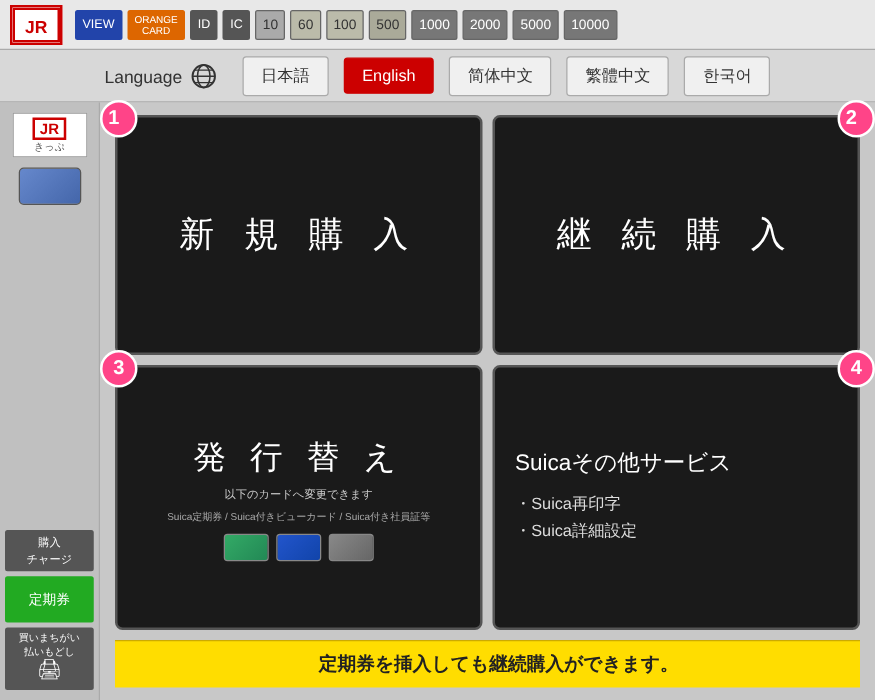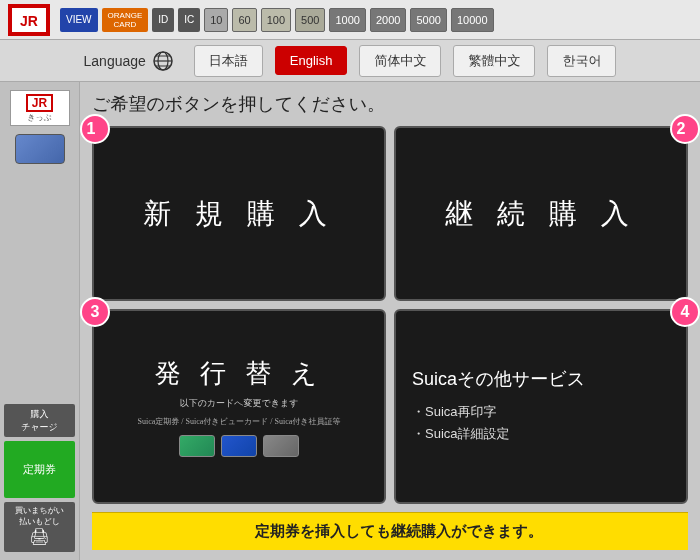--- a/index.html
+++ b/index.html
@@ -169,21 +169,21 @@
       padding: 4px 2px;
       border-radius: 2px;
       cursor: pointer;
       line-height: 1.4;
     }
     .teiki-btn {
       background: #22aa22;
       color: #fff;
       font-size: 11px;
       text-align: center;
-      padding: 21px 2px;
+      padding: 11px 2px;
       border-radius: 2px;
       cursor: pointer;
     }
     .kaimatigai-btn {
       background: #555;
       color: #fff;
       font-size: 8px;
       text-align: center;
       padding: 4px 2px;
       border-radius: 2px;
@@ -273,21 +273,20 @@
     }
     .hakkokaee-btn .sub-text {
       font-size: 9px;
       color: #ccc;
       margin-bottom: 6px;
     }
     .hakkokaee-btn .sub-text2 {
       font-size: 8px;
       color: #aaa;
       margin-bottom: 8px;
-      font-family: Liberation Serif, serif;
     }
     .card-icons-row {
       display: flex;
       gap: 6px;
       align-items: center;
     }
     .small-card {
       width: 36px;
       height: 22px;
       border-radius: 3px;
@@ -390,21 +389,20 @@
     <div class="sidebar-bottom">
       <div class="purchase-charge-btn">購入<br>チャージ</div>
       <div class="teiki-btn">定期券</div>
       <div class="kaimatigai-btn">買いまちがい<br>払いもどし<br>
         <span style="font-size:16px;">🖨</span>
       </div>
     </div>
   </div>
 
   <div class="content">
-    <div class="page-title">ご希望のボタンを押してください。</div>
 
     <div class="buttons-grid">
 
       <button class="main-btn" style="grid-row: 1; grid-column: 1;">
         <span class="btn-number">1</span>
         <span>新 規 購 入</span>
       </button>
 
       <button class="main-btn" style="grid-row: 1; grid-column: 2;">
         <span class="btn-number right">2</span>

